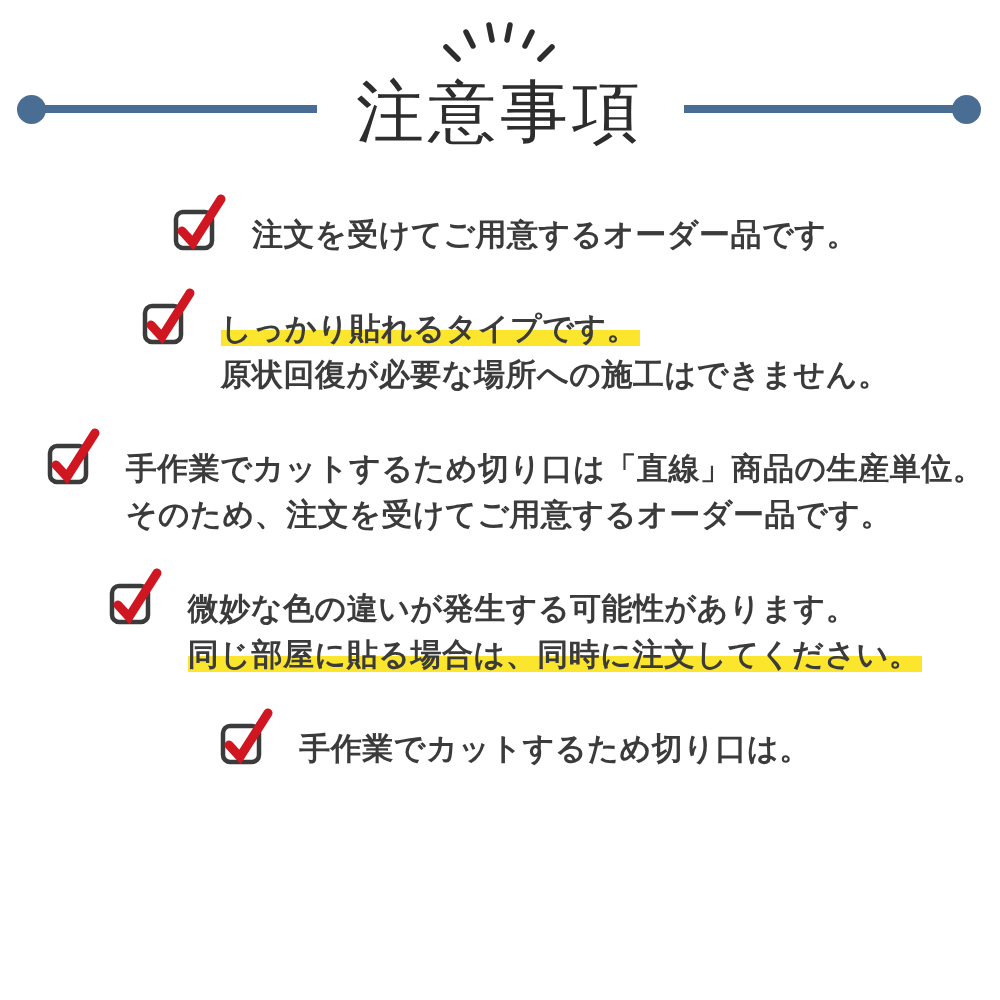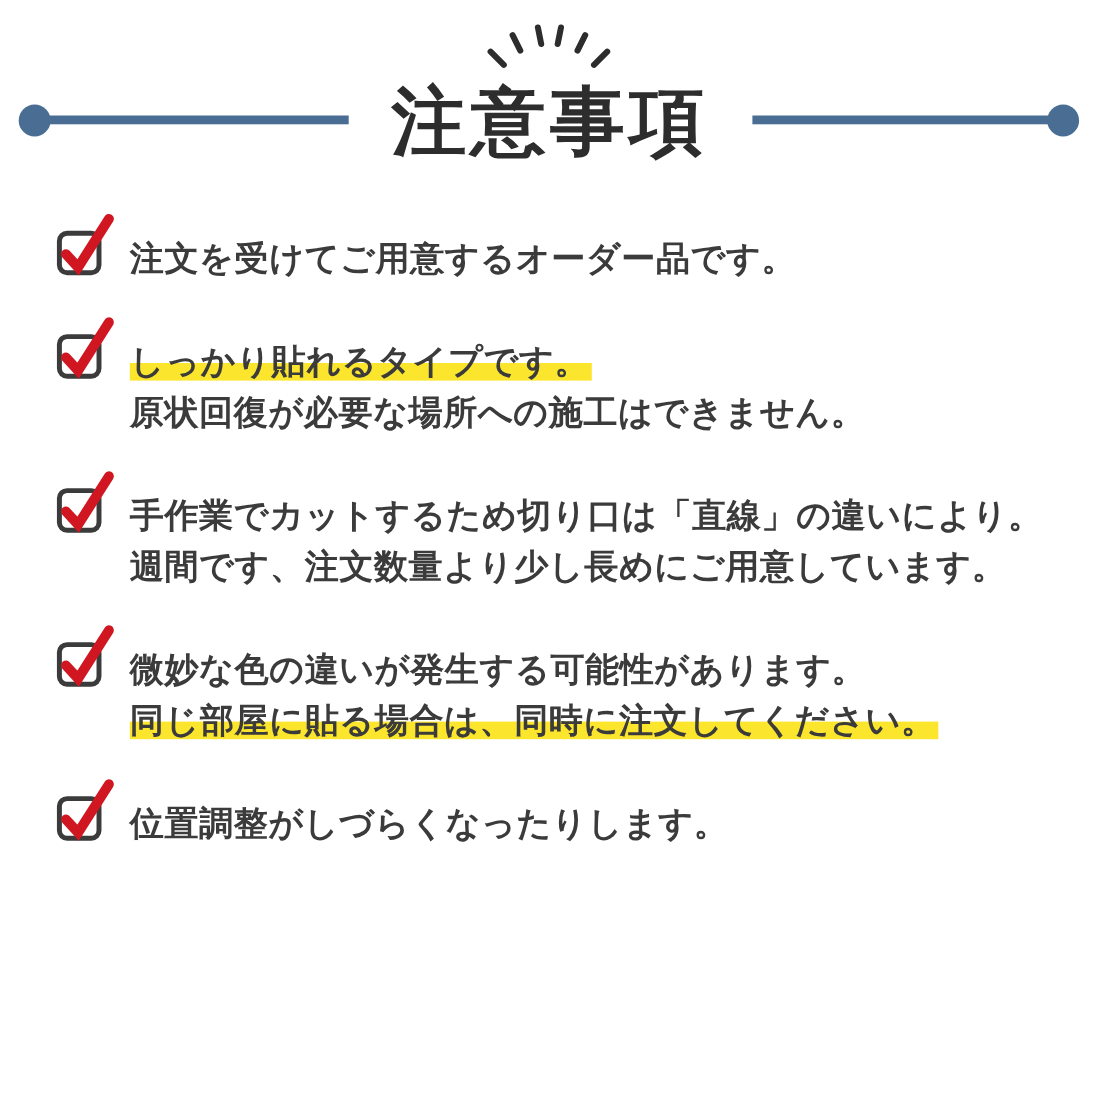--- a/index.html
+++ b/index.html
@@ -22,29 +22,29 @@
   .rule{position:absolute;top:105px;height:8px;background:var(--accent);}
   .rule-left{left:44px;width:273px;}
   .rule-right{left:684px;width:270px;}
   .dot{position:absolute;top:95px;width:29px;height:29px;border-radius:50%;background:var(--accent);}
   .dot-left{left:17px;}
   .dot-right{left:952px;}
   .page-title{
     position:absolute;top:76px;left:0;width:1000px;
     text-align:center;
     font-size:68px;line-height:1.05;
-    font-weight:700;
+    font-weight:400;
     letter-spacing:4px;
     color:var(--ink-dark);
   }
   .rays{position:absolute;left:430px;top:12px;width:140px;height:56px;}
   .rays line{stroke:var(--ink-dark);stroke-width:5.5;stroke-linecap:round;}
 
   .list{position:absolute;top:212px;left:50px;right:20px;}
-  .item{display:flex;align-items:flex-start;gap:14px;margin-bottom:48px;}
+  .item{display:flex;align-items:flex-start;gap:26px;margin-bottom:48px;justify-content:center;}
   .check-icon{flex:0 0 54px;width:54px;height:58px;margin-top:-20px;overflow:visible;}
   .check-icon .cbox{fill:none;stroke:var(--ink);stroke-width:4.5;}
   .check-icon .cmark{fill:none;stroke:var(--red);stroke-width:9;stroke-linecap:round;stroke-linejoin:miter;}
   .lines{
     font-size:31px;line-height:46px;font-weight:800;
     color:var(--ink);letter-spacing:0.5px;
     white-space:nowrap;
   }
   .line span{display:inline;}
   .line .hl{
@@ -96,38 +96,38 @@
         <div class="line"><span>原状回復が必要な場所への施工はできません。</span></div>
       </div>
     </div>
 
     <div class="item">
       <svg class="check-icon" viewBox="0 0 54 58" aria-hidden="true">
         <rect class="cbox" x="4" y="20" width="36" height="36" rx="7"></rect>
         <path class="cmark" d="M10 39 L21 51 L49 7"></path>
       </svg>
       <div class="lines">
-        <div class="line"><span>手作業でカットするため切り口は「直線」の違いにより。</span></div>
-        <div class="line"><span>週間です、注文数量より少し長めにご用意しています。</span></div>
+        <div class="line"><span>手作業でカットするため切り口は「直線」商品の生産単位。</span></div>
+        <div class="line"><span>そのため、注文を受けてご用意するオーダー品です。</span></div>
       </div>
     </div>
 
     <div class="item">
       <svg class="check-icon" viewBox="0 0 54 58" aria-hidden="true">
         <rect class="cbox" x="4" y="20" width="36" height="36" rx="7"></rect>
         <path class="cmark" d="M10 39 L21 51 L49 7"></path>
       </svg>
       <div class="lines">
         <div class="line"><span>微妙な色の違いが発生する可能性があります。</span></div>
         <div class="line"><span class="hl">同じ部屋に貼る場合は、同時に注文してください。</span></div>
       </div>
     </div>
 
     <div class="item">
       <svg class="check-icon" viewBox="0 0 54 58" aria-hidden="true">
         <rect class="cbox" x="4" y="20" width="36" height="36" rx="7"></rect>
         <path class="cmark" d="M10 39 L21 51 L49 7"></path>
       </svg>
       <div class="lines">
-        <div class="line"><span>位置調整がしづらくなったりします。</span></div>
+        <div class="line"><span>手作業でカットするため切り口は。</span></div>
       </div>
     </div>
   </div>
 
 </body></html>

